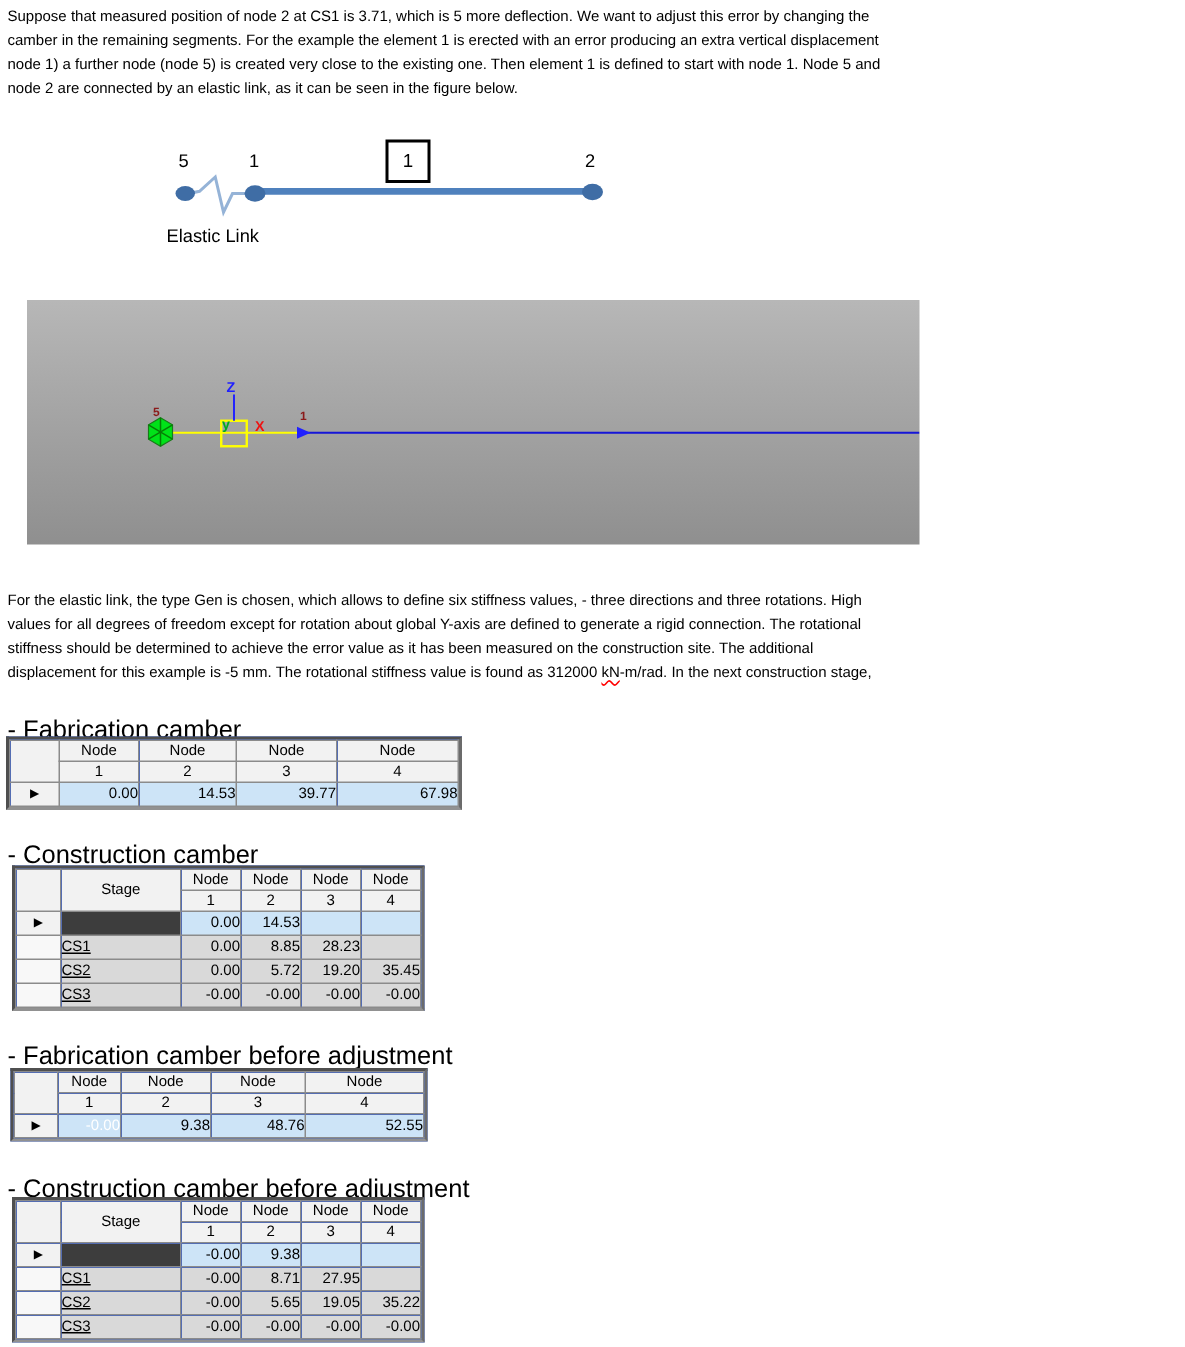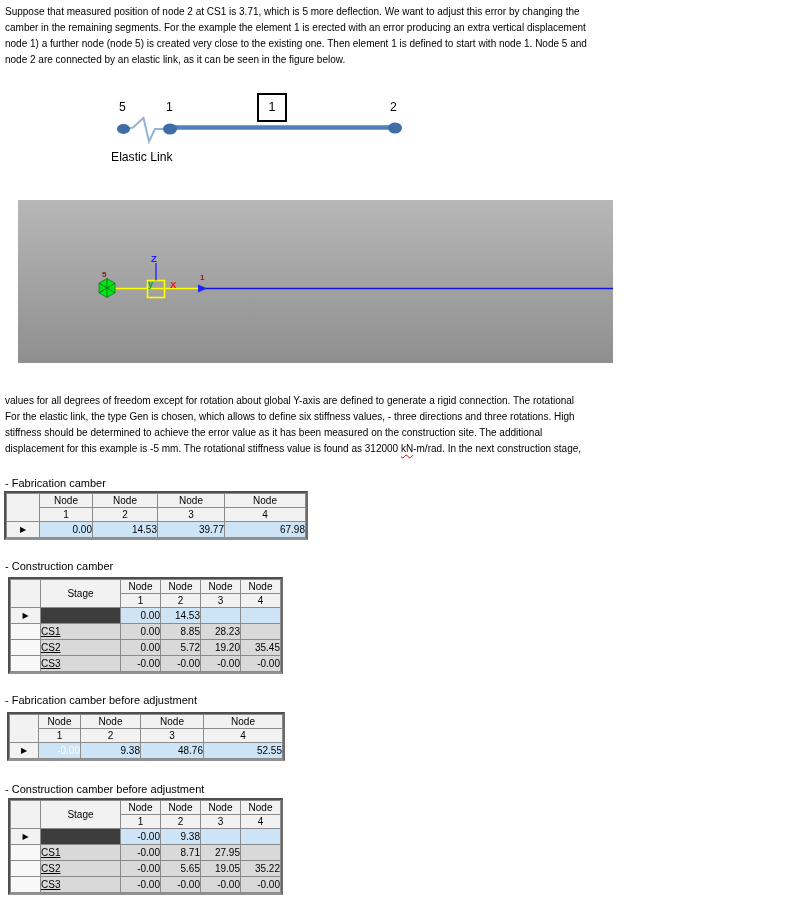--- a/index.html
+++ b/index.html
@@ -18,21 +18,21 @@
              line-height:25px; font-size:12.5px; }
 
   
   .modelview { position:absolute; left:18px; top:200px; width:595px; height:163px;
                background:linear-gradient(#b7b7b7, #8f8f8f); }
   .mv-lbl { position:absolute; font-size:9.5px; font-weight:bold; line-height:10px; }
 
   svg { position:absolute; left:0; top:0; }
 
   
-  .caption { position:absolute; font-size:11px; white-space:nowrap; }
+  .caption { position:absolute; font-size:17px; white-space:nowrap; }
 
   
   .gridwrap { position:absolute; border:2px solid #4f4f4f; border-bottom-color:#919191;
               border-right-color:#6b6b6b; background:#1d4ed8; }
   table.grid { border-collapse:collapse; table-layout:fixed; font-size:10px; }
   table.grid td { border:1px solid #8b8b8b; padding:0; height:13px; overflow:hidden;
                   white-space:nowrap; }
   td.h   { background:#f2f2f2; text-align:center; }
   td.sel { background:#f2f2f2; text-align:center; font-size:8px; }
   td.selblank { background:#f8f8f8; }
@@ -87,22 +87,22 @@
       <polygon points="180,84.5 189,88.5 180,92.5" fill="#2020ff"></polygon>
     </svg>
     <span class="mv-lbl" style="left:133px; top:54px; color:#2020ff;">Z</span>
     <span class="mv-lbl" style="left:130px; top:79px; color:#00aa22;">y</span>
     <span class="mv-lbl" style="left:152px; top:80px; color:#ee1111;">X</span>
     <span class="mv-lbl" style="left:84px; top:70px; color:#8b1a1a; font-size:8px;">5</span>
     <span class="mv-lbl" style="left:182px; top:73px; color:#8b1a1a; font-size:8px;">1</span>
   </div>
 
   <div class="para" style="left:5px; top:393px;">
+    <div>For the elastic link, the type Gen is chosen, which allows to define six stiffness values, - three directions and three rotations. High</div>
     <div>values for all degrees of freedom except for rotation about global Y-axis are defined to generate a rigid connection. The rotational</div>
-    <div>For the elastic link, the type Gen is chosen, which allows to define six stiffness values, - three directions and three rotations. High</div>
     <div>stiffness should be determined to achieve the error value as it has been measured on the construction site. The additional</div>
     <div><span>displacement for this example is -5 mm. The rotational stiffness value is found as 312000 </span><span class="sq">kN</span><span>-m/rad. In the next construction stage,</span></div>
   </div>
 
   <div class="caption" style="left:5px; top:477px;">- Fabrication camber</div>
   <div class="gridwrap" style="left:4px; top:491px;">
     <table class="grid">
       <colgroup>
           <col style="width:33px">
           <col style="width:53px">

